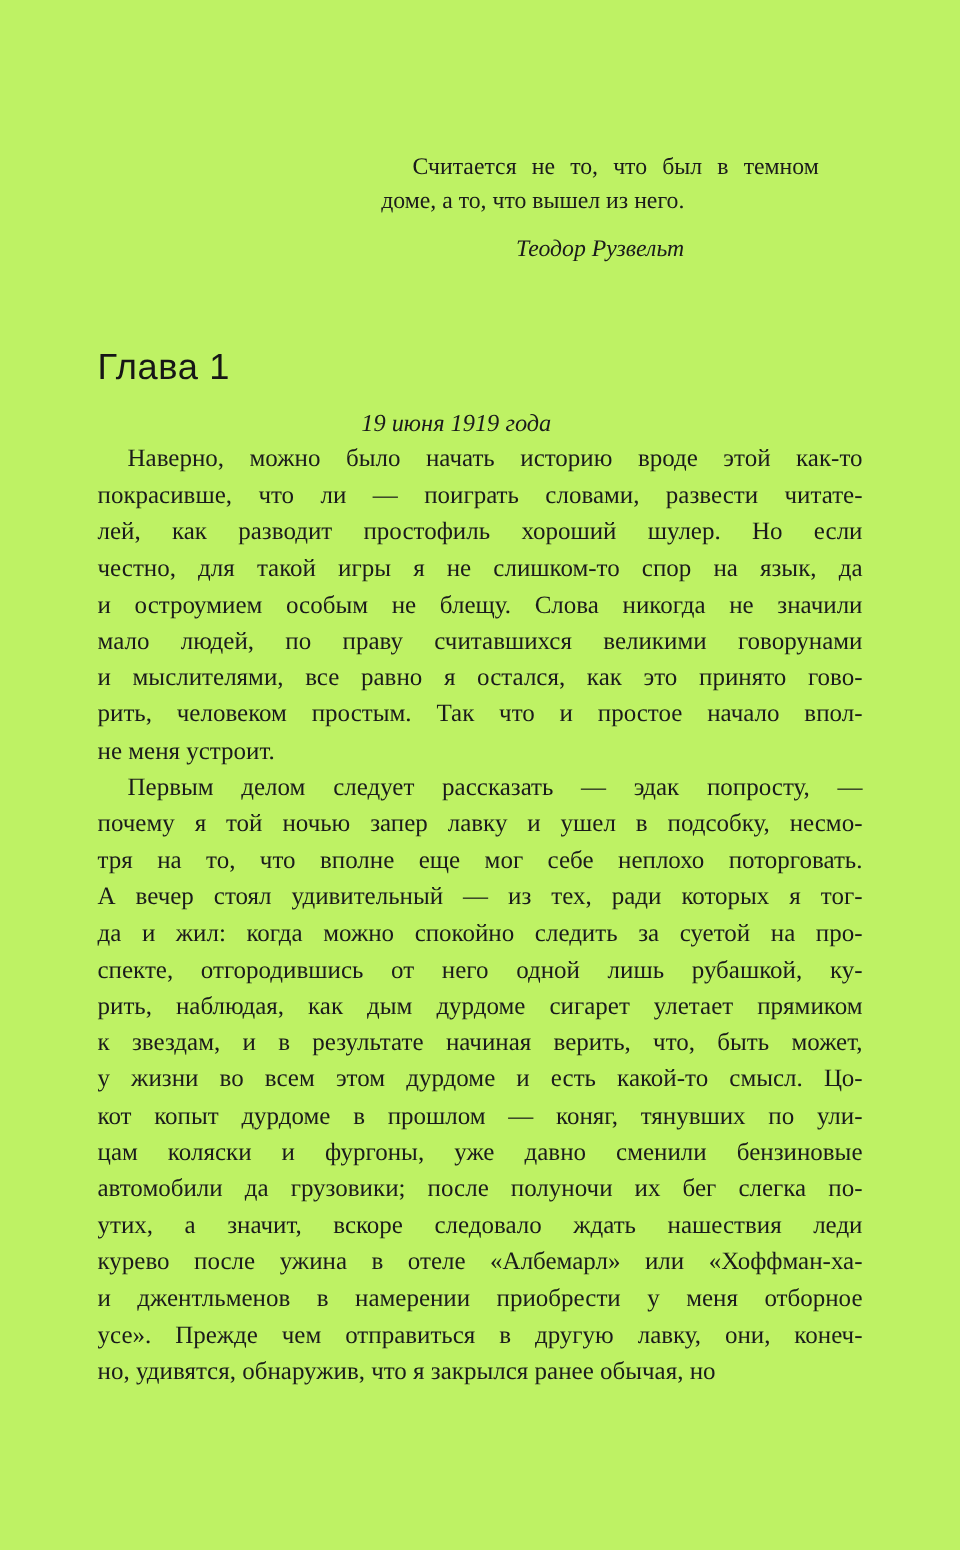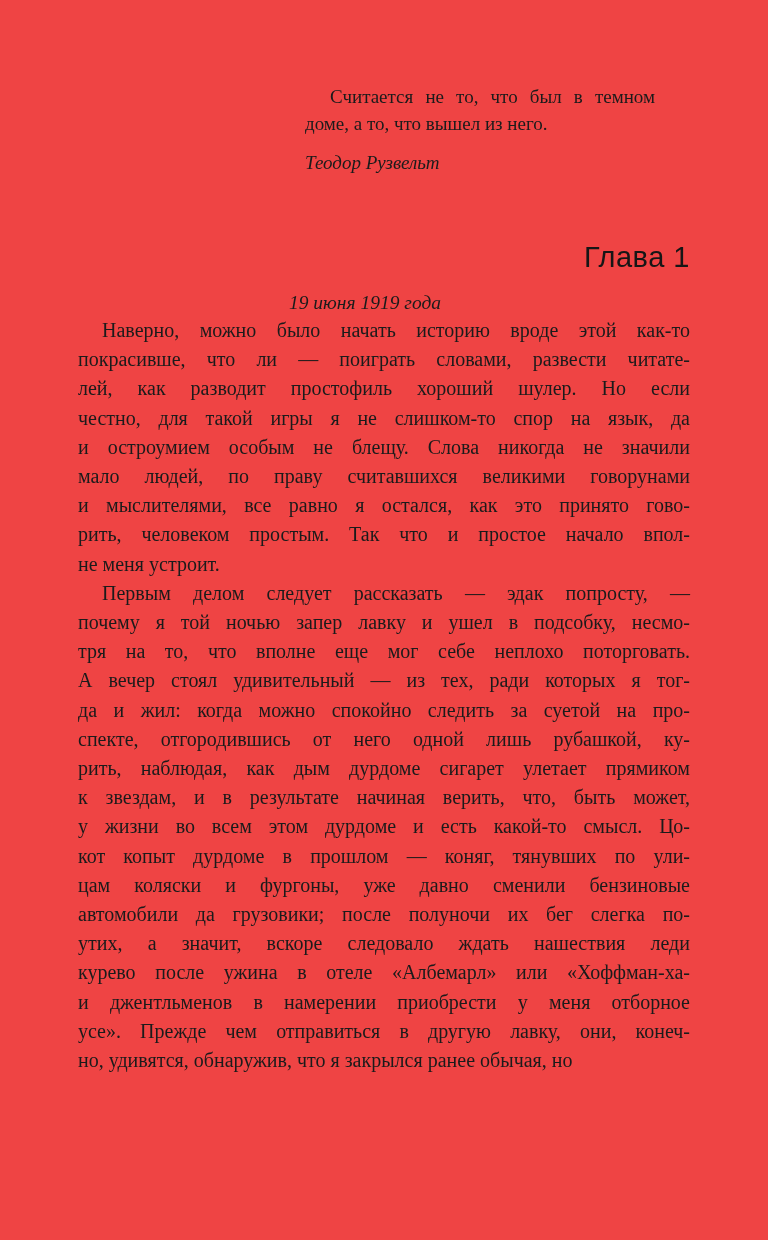--- a/index.html
+++ b/index.html
@@ -6,24 +6,24 @@
   html, body {
     margin: 0;
     padding: 0;
     background: #ffffff;
   }
   .page {
     position: relative;
     width: 768px;
     height: 1240px;
     margin: 0 auto;
-    background: #ef4444;
+    background: #bef264;
     color: #1b1b1b;
     font-family: "Liberation Serif", serif;
-    padding: 83px 78px 0 78px;
+    padding: 120px 78px 0 78px;
     overflow: hidden;
   }
   
   .epigraph {
     margin-left: 227px;
     width: 350px;
     font-size: 19px;
     line-height: 27px;
   }
   .epigraph .line {
@@ -32,30 +32,30 @@
   }
   .epigraph .line.first { text-indent: 25px; }
   .epigraph .line.last  { text-align-last: left; }
   .epigraph-attribution {
     margin-top: 12px;
     width: 350px;
     margin-left: 227px;
     font-style: italic;
     font-size: 19px;
     line-height: 27px;
-    text-align: left;
+    text-align: center;
   }
   
   .chapter-title {
     margin: 64px 0 0 0;
     font-family: "Liberation Sans", sans-serif;
     font-weight: 400;
     font-size: 29px;
     line-height: 34px;
-    text-align: right;
+    text-align: left;
     letter-spacing: 0.5px;
     color: #161616;
   }
   .chapter-date {
     margin-top: 15px;
     font-style: italic;
     font-size: 19.5px;
     line-height: 27px;
     text-align: center;
     padding-right: 38px;

